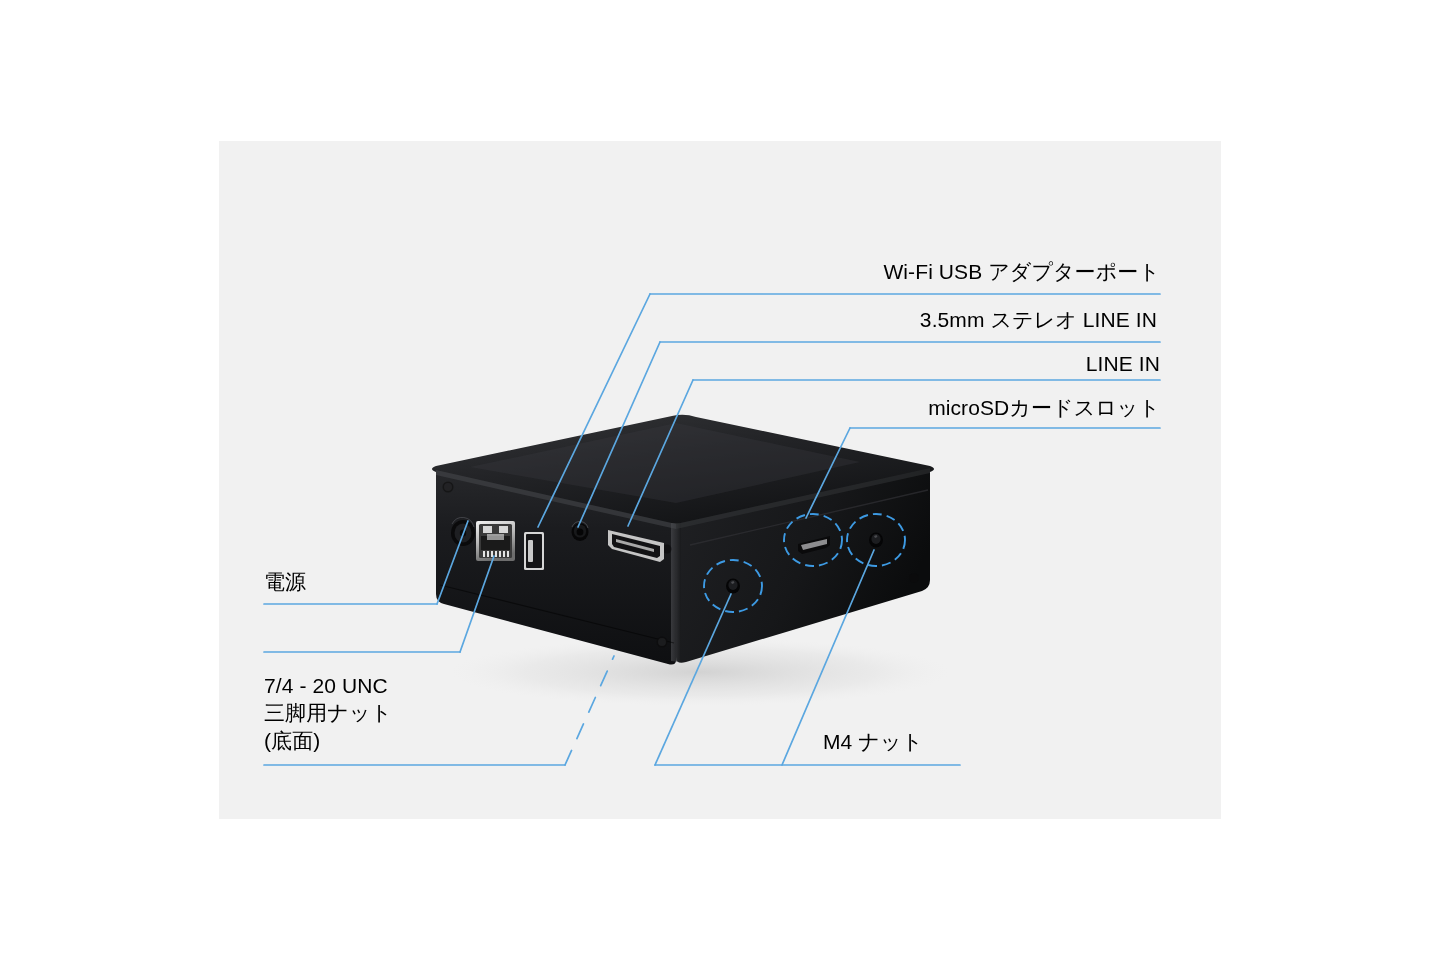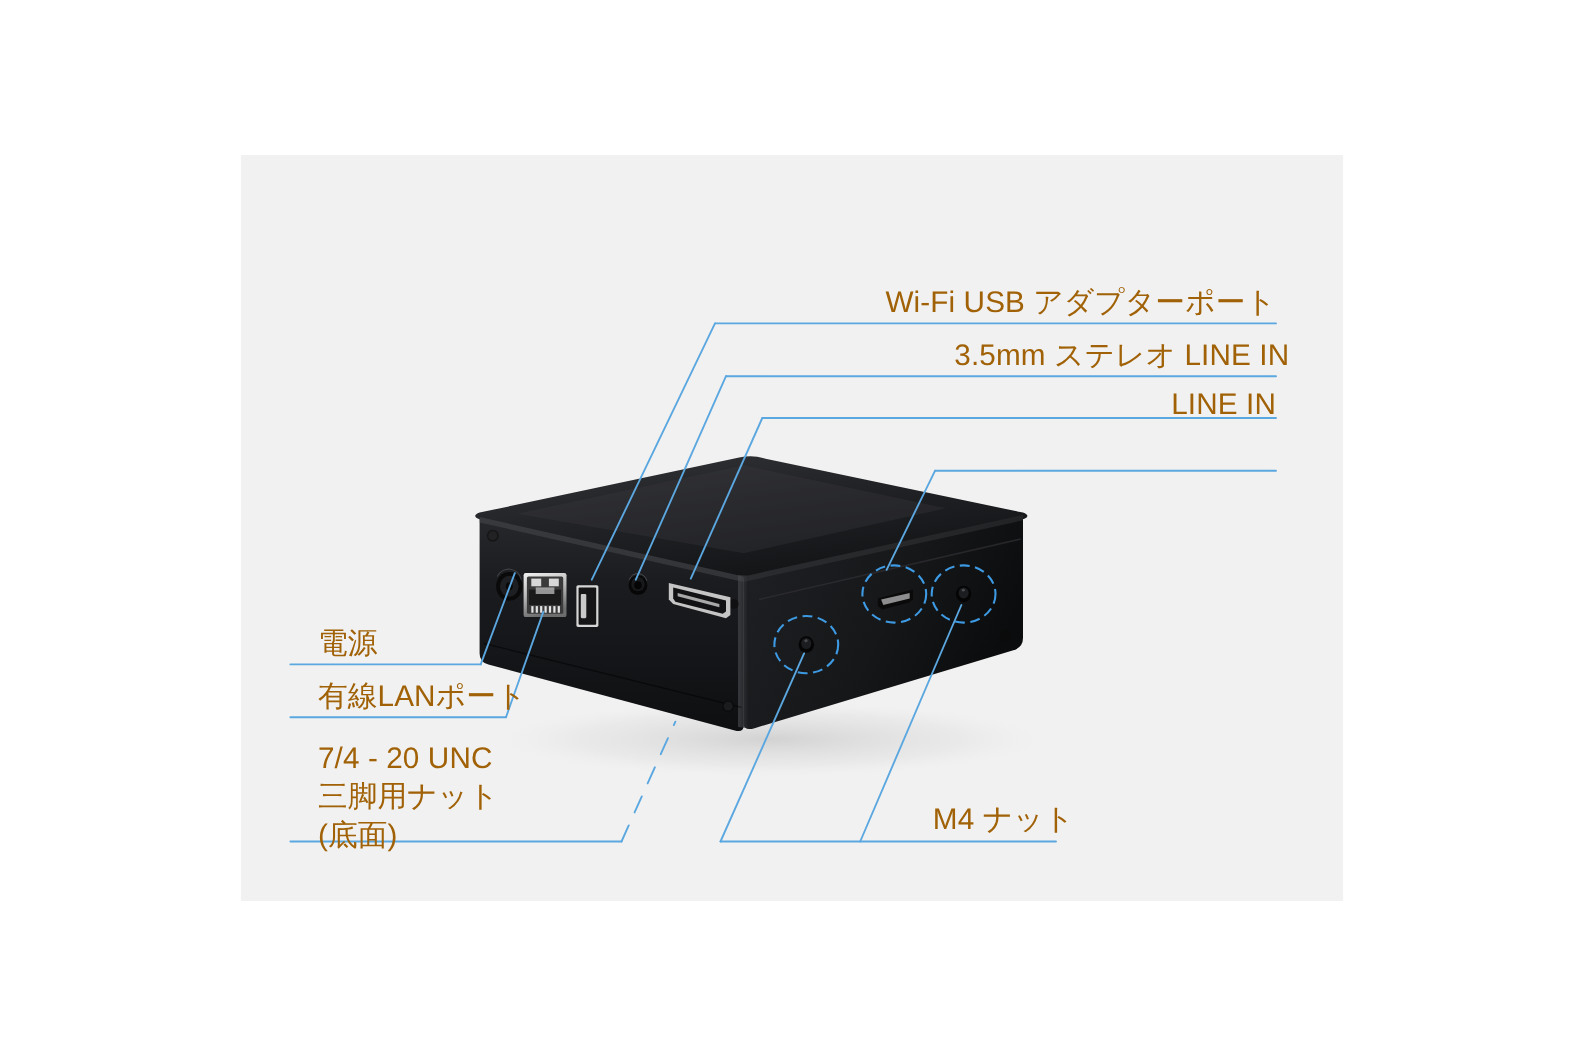--- a/index.html
+++ b/index.html
@@ -31,28 +31,28 @@
     left: 0;
     top: 0;
     width: 1440px;
     height: 960px;
     pointer-events: none;
   }
 
   
   .label {
     position: absolute;
-    color: #a16207;
-    font-size: 27px;
+    color: #000000;
+    font-size: 21px;
     line-height: 1.22;
     white-space: pre;
     letter-spacing: 0.1px;
   }
   .label.right { text-align: right; }
-  .label.left  { text-align: left; margin-left: 25px; }
+  .label.left  { text-align: left; }
   .label.multi { white-space: pre-line; line-height: 1.3; }
 
   svg.overlay {
     position: absolute;
     left: 0; top: 0;
     width: 1440px;
     height: 960px;
   }
 </style>
 </head>
@@ -231,28 +231,28 @@
       <path d="M 565,765 L 614,656" stroke-dasharray="16 13"></path>
 
       <path d="M 655,765 L 960,765"></path>
       <path d="M 655,765 L 731,594"></path>
       <path d="M 782,765 L 874,550"></path>
     </g>
   </svg>
 
   <div class="label right" style="right:280px; top:259px;">Wi-Fi USB アダプターポート</div>
 
-  <div class="label right" style="right:268px; top:307px;">3.5mm ステレオ LINE IN</div>
+  <div class="label right" style="right:283px; top:307px;">3.5mm ステレオ LINE IN</div>
 
   <div class="label right" style="right:280px; top:351px;">LINE IN</div>
 
+  <div class="label right" style="right:280px; top:395px;">microSDカードスロット</div>
 
   <div class="label left" style="left:264px; top:569px;">電源</div>
 
-  <div class="label left" style="left:264px; top:617px;">有線LANポート</div>
 
   <div class="label left multi" style="left:264px; top:672px;">7/4 - 20 UNC
 三脚用ナット
 (底面)</div>
 
   <div class="label left" style="left:823px; top:729px;text-align:right;">M4 ナット</div>
 
 </div>
 
 </body></html>

